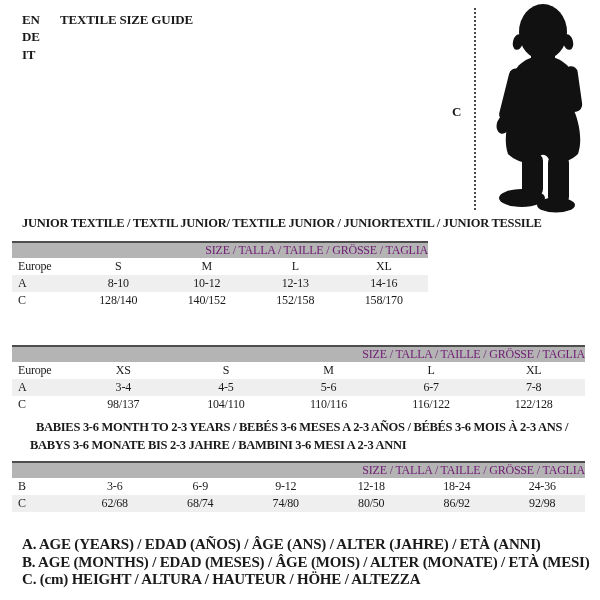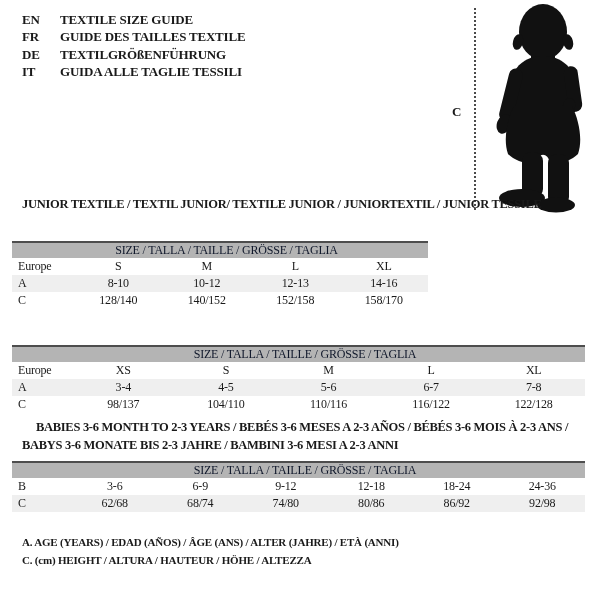--- a/index.html
+++ b/index.html
@@ -18,62 +18,56 @@
   
   .height-line { position: absolute; left: 474px; top: 8px; height: 202px; width: 0;
                  border-left: 2.5px dotted #4a4a4a; }
   .figure-label { position: absolute; left: 452px; top: 104px;
                   font-weight: bold; font-size: 13px; }
   .baby-svg { position: absolute; left: 486px; top: 2px; }
 
   
   .section-title { position: absolute; left: 22px; font-weight: bold;
                    font-size: 12.5px; letter-spacing: -0.3px; white-space: nowrap; }
-  .t1 { top: 197px; } .t2 { top: 323px; } .t3a { top: 420px; padding-left: 14px; } .t3b { top: 438px; }
+  .t1 { top: 216px; } .t2 { top: 323px; } .t3a { top: 420px; padding-left: 14px; } .t3b { top: 438px; margin-left: 8px; }
   .subscript { font-size: 9px; position: relative; top: 3px; }
 
   
   table { position: absolute; left: 12px; border-collapse: collapse;
           table-layout: fixed; font-size: 12px; letter-spacing: -0.2px; }
   #table-junior   { top: 241px; width: 416px; }
   #table-children { top: 345px; width: 573px; }
   #table-babies   { top: 461px; width: 573px; }
   td { padding: 0; height: 17px; text-align: center; vertical-align: middle; }
   td.row-label { text-align: left; padding-left: 6px; }
   tr.size-header td { background: #b4b4b4; border-top: 2px solid #4d4d4d;
-                      text-align: center; padding-left: 13px; height: 15px;
-                      color: #0f172a; }
+                      text-align: right; padding-left: 13px; height: 15px;
+                      color: #701a75; }
   tr.shaded td { background: #efefef; }
 
   
   .footnotes { position: absolute; left: 22px; top: 536px; }
-  .footnote { height: 17.5px; font-weight: bold; font-size: 11px;
+  .footnote { height: 17.5px; font-weight: bold; font-size: 15px;
               letter-spacing: -0.2px; white-space: nowrap; }
 </style>
 </head>
 <body>
 
 <div class="page">
 
   <div class="lang-block">
     <div class="lang-row">
       <span class="lang-code">EN</span>
       <span class="lang-text">TEXTILE SIZE GUIDE</span>
     </div>
     <div class="lang-row">
-      <span class="lang-code">FR</span>
-      <span class="lang-text">GUIDE DES TAILLES TEXTILE</span>
-    </div>
-    <div class="lang-row">
       <span class="lang-code">DE</span>
-      <span class="lang-text">TEXTILGRÖßENFÜHRUNG</span>
     </div>
     <div class="lang-row">
       <span class="lang-code">IT</span>
-      <span class="lang-text">GUIDA ALLE TAGLIE TESSILI</span>
     </div>
   </div>
 
   <div class="height-line"></div>
   <div class="figure-label">C</div>
   <svg class="baby-svg" width="108" height="212" viewBox="0 0 108 212" fill="#111111">
     <ellipse cx="57" cy="30" rx="24" ry="28"></ellipse>
     <ellipse cx="32" cy="40" rx="5" ry="8" transform="rotate(15 32 40)"></ellipse>
     <ellipse cx="82" cy="40" rx="5" ry="8" transform="rotate(-15 82 40)"></ellipse>
     <rect x="45" y="48" width="24" height="18"></rect>
@@ -177,25 +171,26 @@
       <td>9-12</td>
       <td>12-18</td>
       <td>18-24</td>
       <td>24-36</td>
     </tr>
     <tr class="shaded">
       <td class="row-label">C</td>
       <td>62/68</td>
       <td>68/74</td>
       <td>74/80</td>
-      <td>80/86</td>
+      <td>80/50</td>
       <td>86/92</td>
       <td>92/98</td>
     </tr>
   </tbody>
     </table>
 
   <div class="footnotes">
     <div class="footnote">A. AGE (YEARS) / EDAD (AÑOS) / ÂGE (ANS) / ALTER (JAHRE) / ETÀ (ANNI)</div>
+    <div class="footnote">B. AGE (MONTHS) / EDAD (MESES) / ÂGE (MOIS) / ALTER (MONATE) / ETÀ (MESI)</div>
     <div class="footnote">C. (cm) HEIGHT / ALTURA / HAUTEUR / HÖHE / ALTEZZA</div>
   </div>
 
 </div>
 
 </body></html>

